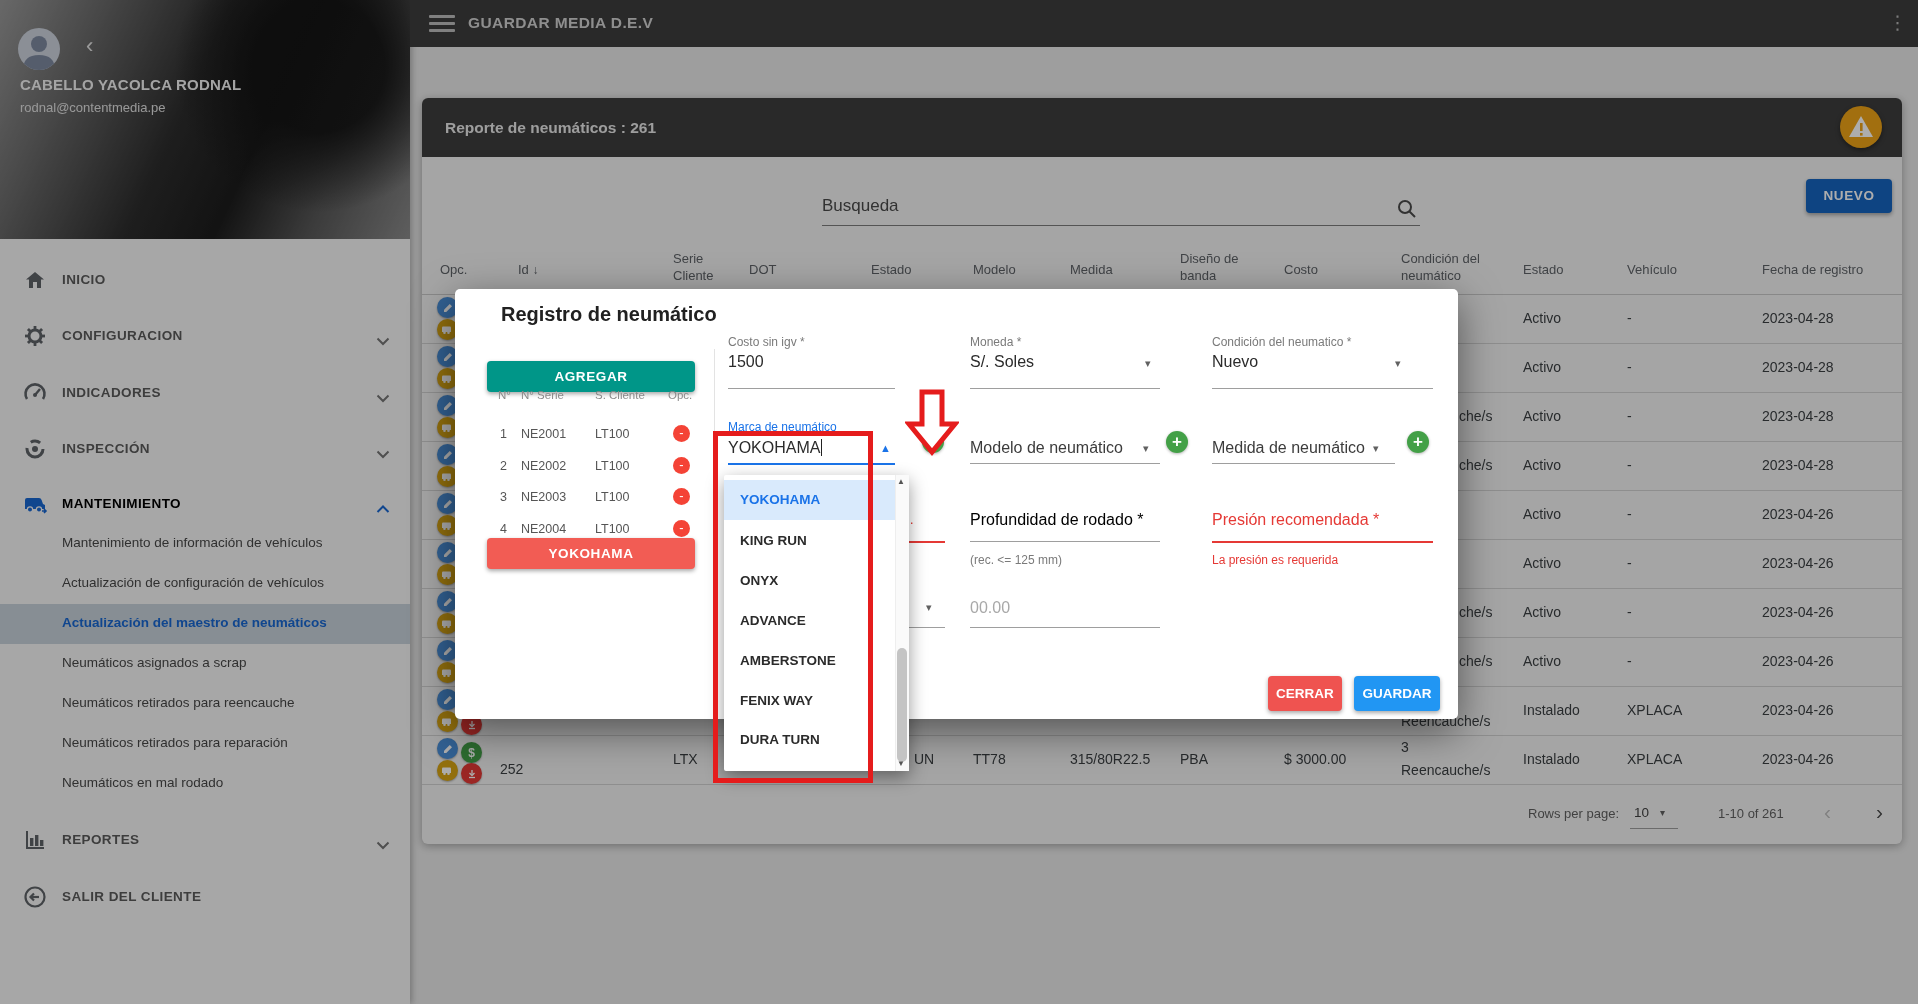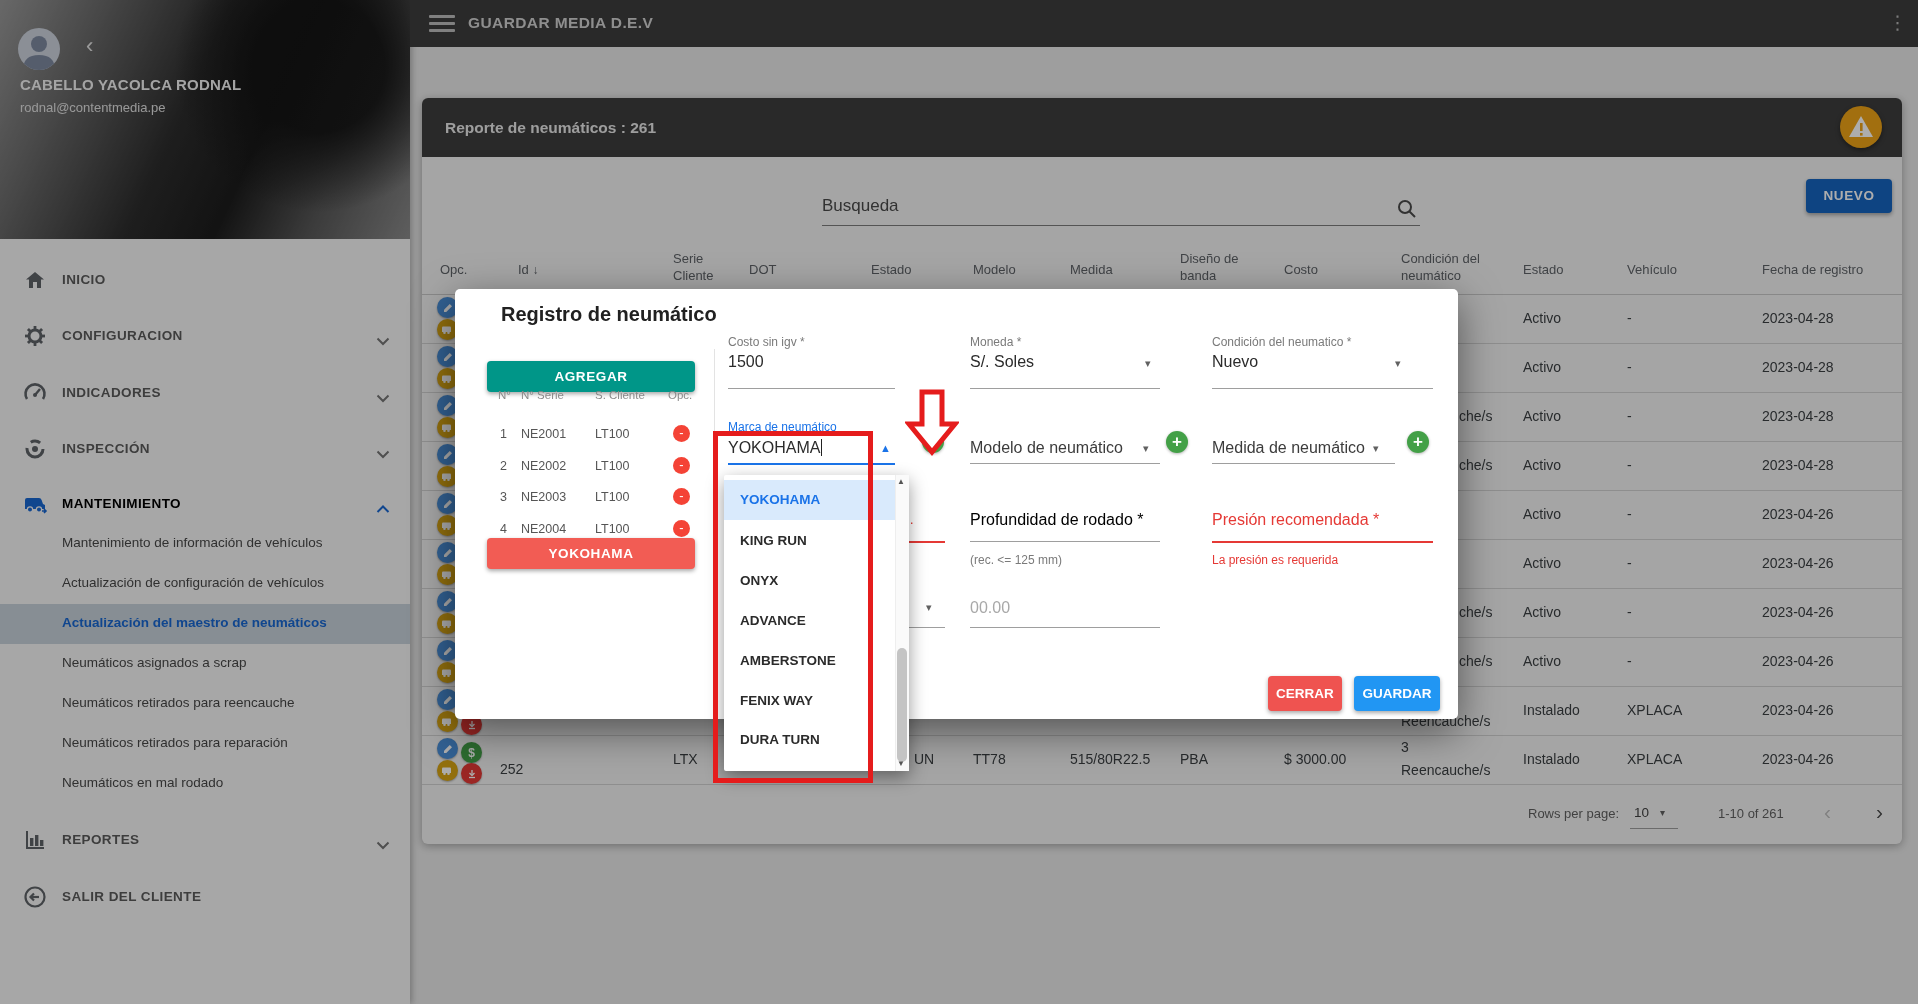--- a/index.html
+++ b/index.html
@@ -409,21 +409,21 @@
               <path d="M7 10 L12 15 L17 10" fill="none" stroke="#fff" stroke-width="2.6"></path>
               <line x1="6" y1="19" x2="18" y2="19" stroke="#fff" stroke-width="2.6"></line>
             </svg>
           </div>
         </div>
         <div class="abs trow" style="top: 637px;">
           <div class="cell" style="left:78px;top:16px;margin-top:10px;">252</div>
           <div class="cell" style="left:251px;top:16px;">LTX</div>
           <div class="cell" style="left:492px;top:16px;">UN</div>
           <div class="cell" style="left:551px;top:16px;">TT78</div>
-          <div class="cell" style="left:648px;top:16px;">515/80R22.5</div>
+          <div class="cell" style="left:648px;top:16px;">315/80R22.5</div>
           <div class="cell" style="left:758px;top:16px;">PBA</div>
           <div class="cell" style="left:862px;top:16px;">$ 3000.00</div>
           <div class="cell" style="left:979px;top:4px;">3</div>
           <div class="cell" style="left:979px;top:27px;">Reencauche/s</div>
           <div class="cell" style="left:1101px;top:16px;">Instalado</div>
           <div class="cell" style="left:1205px;top:16px;">XPLACA</div>
           <div class="cell" style="left:1340px;top:16px;">2023-04-26</div>
           <div class="icn" style="left:15px;top:3px;background:#4a90d9;">
             <svg width="12" height="12" viewBox="0 0 24 24">
               <path d="M4 20 L4 15.5 L15.5 4 L20 8.5 L8.5 20 Z" fill="#fff"></path>

